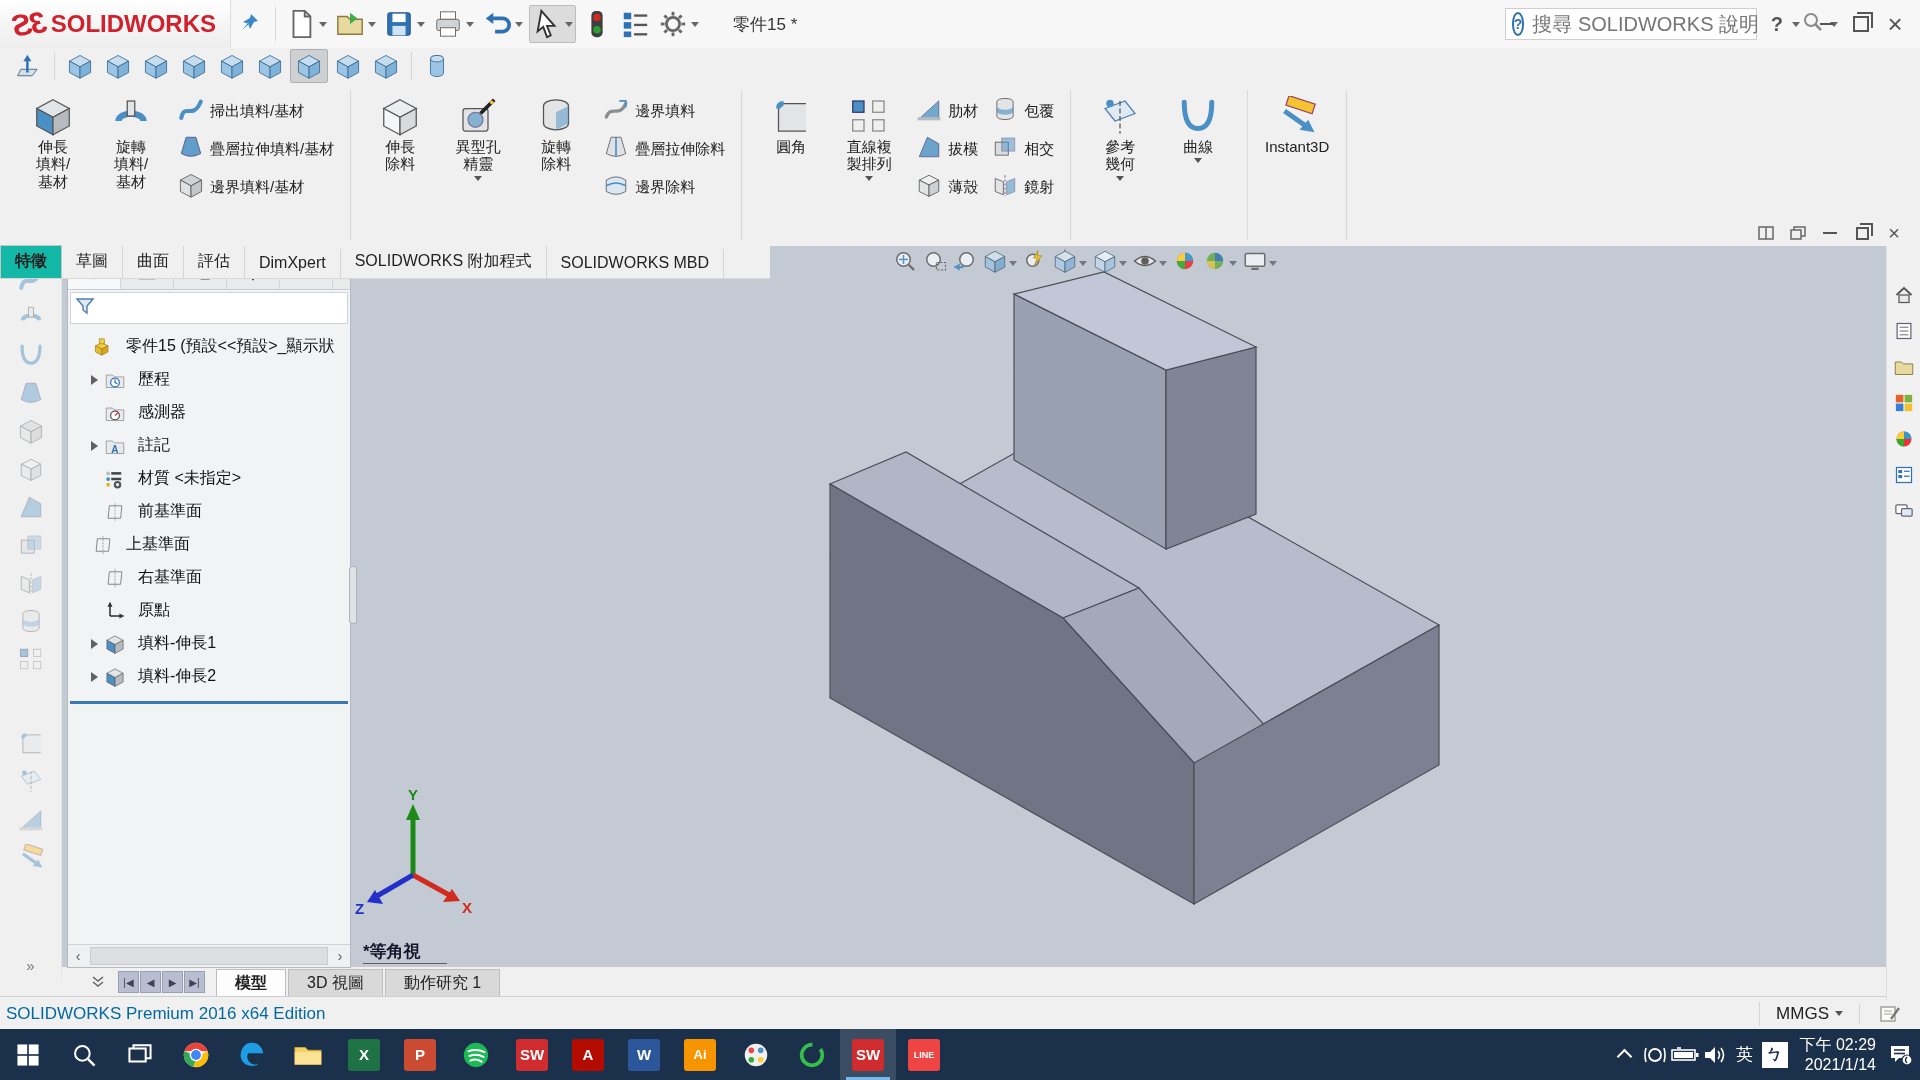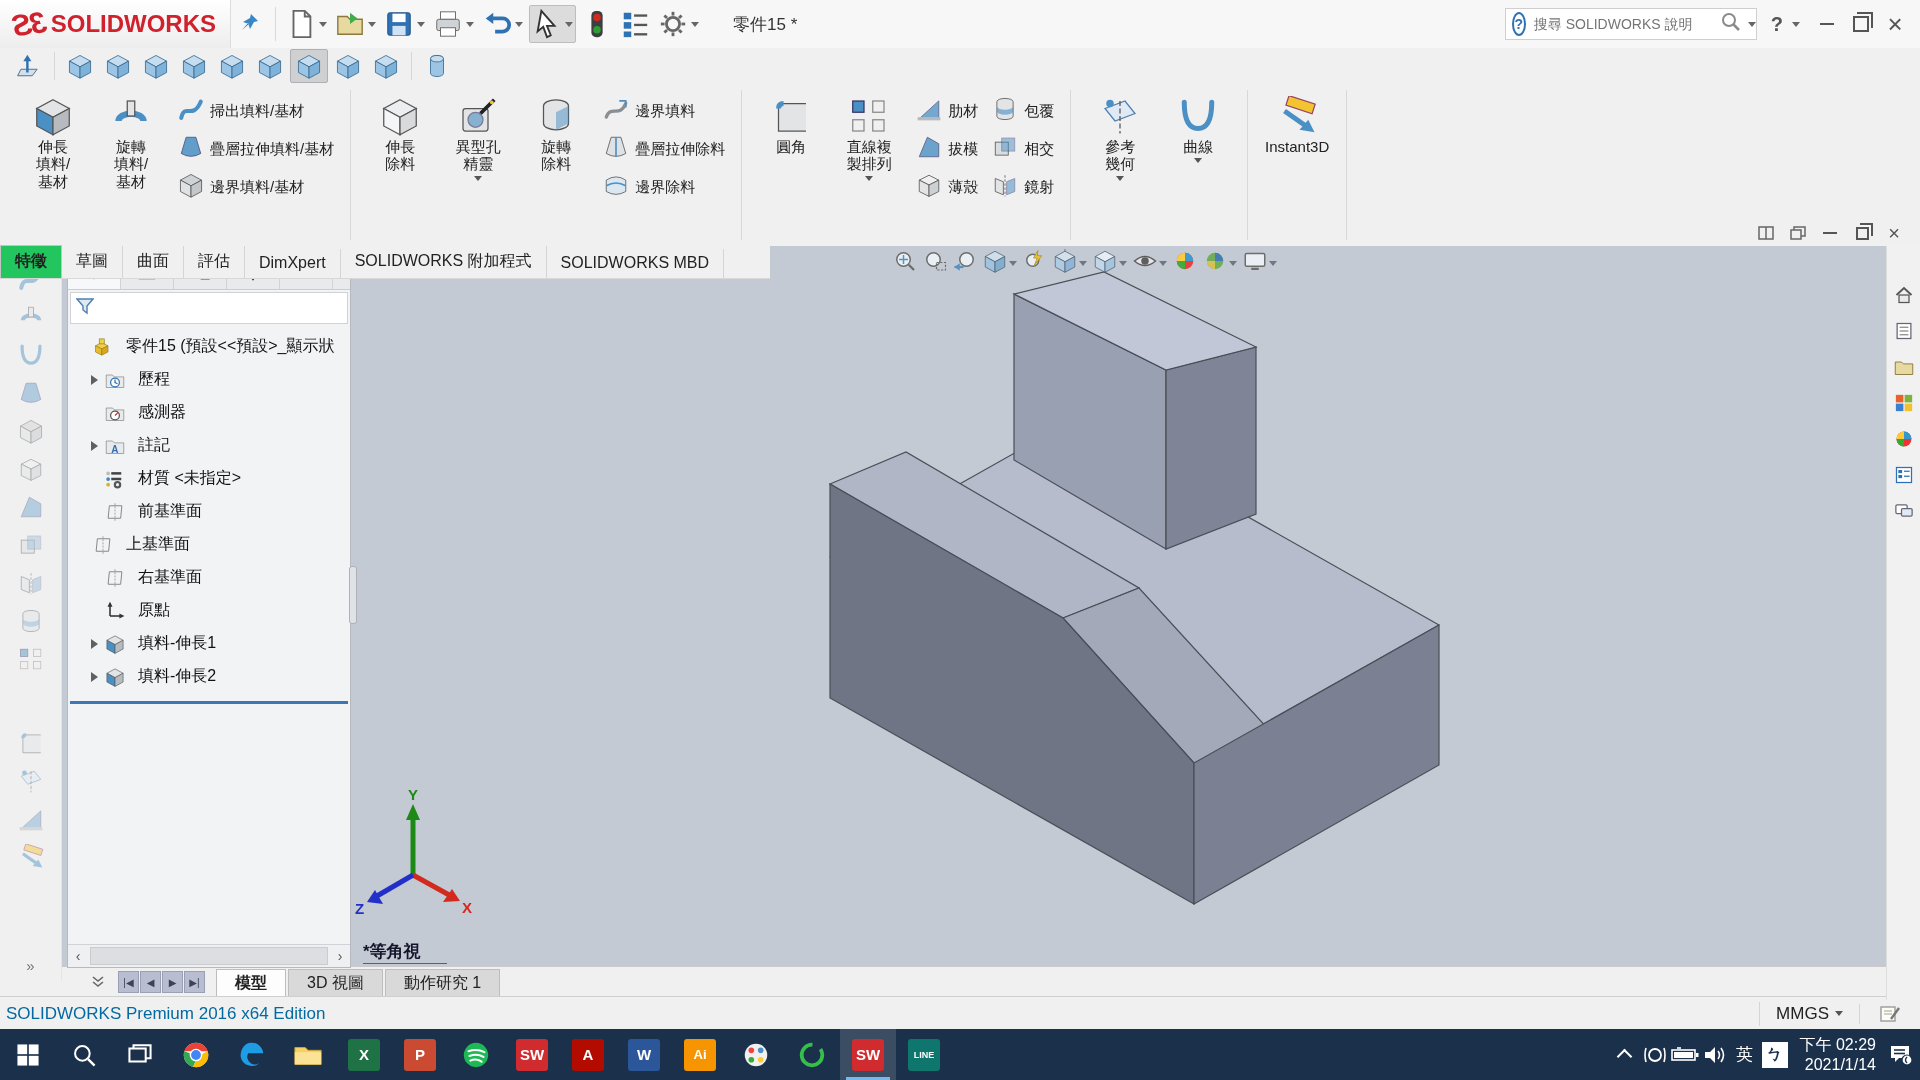--- a/index.html
+++ b/index.html
@@ -16,21 +16,21 @@
   .pin{margin:0 10px;}
   .qt-sep{width:1px;height:34px;background:#d9d9d9;margin:0 6px;}
   .quicktools{display:flex;align-items:center;}
   .qt-btn{display:flex;align-items:center;padding:3px 2px;margin:0 2px;border-radius:2px;}
   .qt-btn.active{background:#dcdcdc;border:1px solid #bdbdbd;}
   .qt-caret{width:0;height:0;border-left:4px solid transparent;border-right:4px solid transparent;border-top:5px solid #666;margin-left:3px;}
   .doc-title{flex:0 0 auto;font-size:17px;color:#333;margin:0 auto;padding-left:30px;}
   .searchbox{display:flex;align-items:center;width:250px;height:30px;background:#fff;border:1px solid #cfcfcf;margin-right:14px;}
   .searchbox .q{width:20px;height:20px;border:2px solid #2f72b4;border-radius:50%;color:#2f72b4;font-size:14px;font-weight:bold;
                 display:flex;align-items:center;justify-content:center;margin:0 6px;}
-  .searchbox input{flex:1;border:none;outline:none;font-size:14px;color:#3b82f6;background:transparent;font-family:inherit;}
+  .searchbox input{flex:1;border:none;outline:none;font-size:20px;color:#3b82f6;background:transparent;font-family:inherit;}
   .searchbox .mag{margin:0 4px;}
   .win-btns{display:flex;align-items:center;margin-right:8px;}
   .win-btn{width:34px;height:32px;display:flex;align-items:center;justify-content:center;color:#555;font-size:20px;}
   .help-q{font-size:20px;color:#555;font-weight:bold;margin-right:6px;display:flex;align-items:center;}
   .bar-min{width:14px;height:2px;background:#555;}
   .box-restore{width:12px;height:12px;border:2px solid #555;box-shadow:3px -3px 0 -1px #f7f7f7,4px -4px 0 0 #555;}
   
   .viewsrow{position:absolute;left:0;top:48px;width:1920px;height:36px;background:#f0f0f0;display:flex;align-items:center;border-bottom:1px solid #e2e2e2;}
   .vw-btn{width:36px;height:32px;display:flex;align-items:center;justify-content:center;border-radius:2px;margin:0 1px;}
   .vw-btn.active{background:#cfd0d2;border:1px solid #aeb0b3;}
@@ -44,21 +44,21 @@
   .rb-big .lb{font-size:15px;line-height:1.15;text-align:center;color:#222;white-space:pre-line;}
   .rb-caret{width:0;height:0;border-left:4px solid transparent;border-right:4px solid transparent;border-top:5px solid #555;margin-top:3px;}
   .rb-col{display:flex;flex-direction:column;justify-content:flex-start;margin:2px 2px 0 4px;}
   .rb-small{display:flex;align-items:center;height:38px;padding:0 4px;border-radius:2px;}
   .rb-small .lb{font-size:15px;color:#222;margin-left:6px;white-space:nowrap;}
   
   .main{position:absolute;left:0;top:246px;width:1920px;height:720px;}
   .graphics{position:absolute;left:61px;top:0;width:1827px;height:720px;background:#c4cad4;}
   .tabstrip{position:absolute;left:0;top:0;width:770px;height:32px;background:#f0f0f0;display:flex;align-items:flex-end;z-index:30;border-bottom:1px solid #d8d8d8;}
   .cmd-tab{font-size:16px;padding:5px 14px 6px 14px;color:#222;border-right:1px solid #d5d5d5;}
-  .cmd-tab.active{background:#22c55e;border:1px solid #c4c4c4;border-bottom:none;font-weight:bold;}
+  .cmd-tab.active{background:#14b8a6;border:1px solid #c4c4c4;border-bottom:none;font-weight:bold;}
   .headsup{position:absolute;left:890px;top:2px;height:30px;display:flex;align-items:center;z-index:25;}
   .hu-btn{display:flex;align-items:center;margin:0 3px;opacity:.92;}
   .hu-caret{width:0;height:0;border-left:4px solid transparent;border-right:4px solid transparent;border-top:5px solid #6a7078;margin-left:2px;}
   .docwin-btns{position:absolute;right:8px;top:-22px;display:flex;z-index:26;}
   .dw-btn{width:32px;height:22px;display:flex;align-items:center;justify-content:center;color:#555;}
   
   .lefttools{position:absolute;left:0;top:0;width:61px;height:720px;background:#f0f0f0;z-index:20;display:flex;flex-direction:column;align-items:center;padding-top:14px;border-right:1px solid #e4e4e4;}
   .lt-btn{width:40px;height:38px;display:flex;align-items:center;justify-content:center;border-radius:3px;}
   .lt-gap{height:46px;}
   .lt-chev{margin-top:auto;margin-bottom:6px;color:#777;font-size:15px;}
@@ -1137,21 +1137,21 @@
         </span>
         <span class="tb-btn">
           <svg width="30" height="30" viewBox="0 0 32 32">
             <circle cx="16" cy="16" r="11" fill="none" stroke="#35c04a" stroke-width="4" stroke-dasharray="52 10"></circle>
           </svg>
         </span>
         <span class="tb-btn active">
           <span class="tile" style="background:#d02c2f;font-size:15px;">SW</span>
         </span>
         <span class="tb-btn">
-          <span class="tile" style="background:#0f766e;font-size:9px;">LINE</span>
+          <span class="tile" style="background:#ef4444;font-size:9px;">LINE</span>
         </span>
       </span>
     <div class="tray">
       <span class="tray-item">
           <span class="chev-up"></span>
         </span>
       <span class="tray-item">
         <svg width="24" height="20" viewBox="0 0 24 20">
             <circle cx="12" cy="10" r="6" fill="none" stroke="#fff" stroke-width="1.8"></circle>
             <path d="M3 3 Q1 10 3 17 M21 3 Q23 10 21 17" fill="none" stroke="#fff" stroke-width="1.6"></path>

